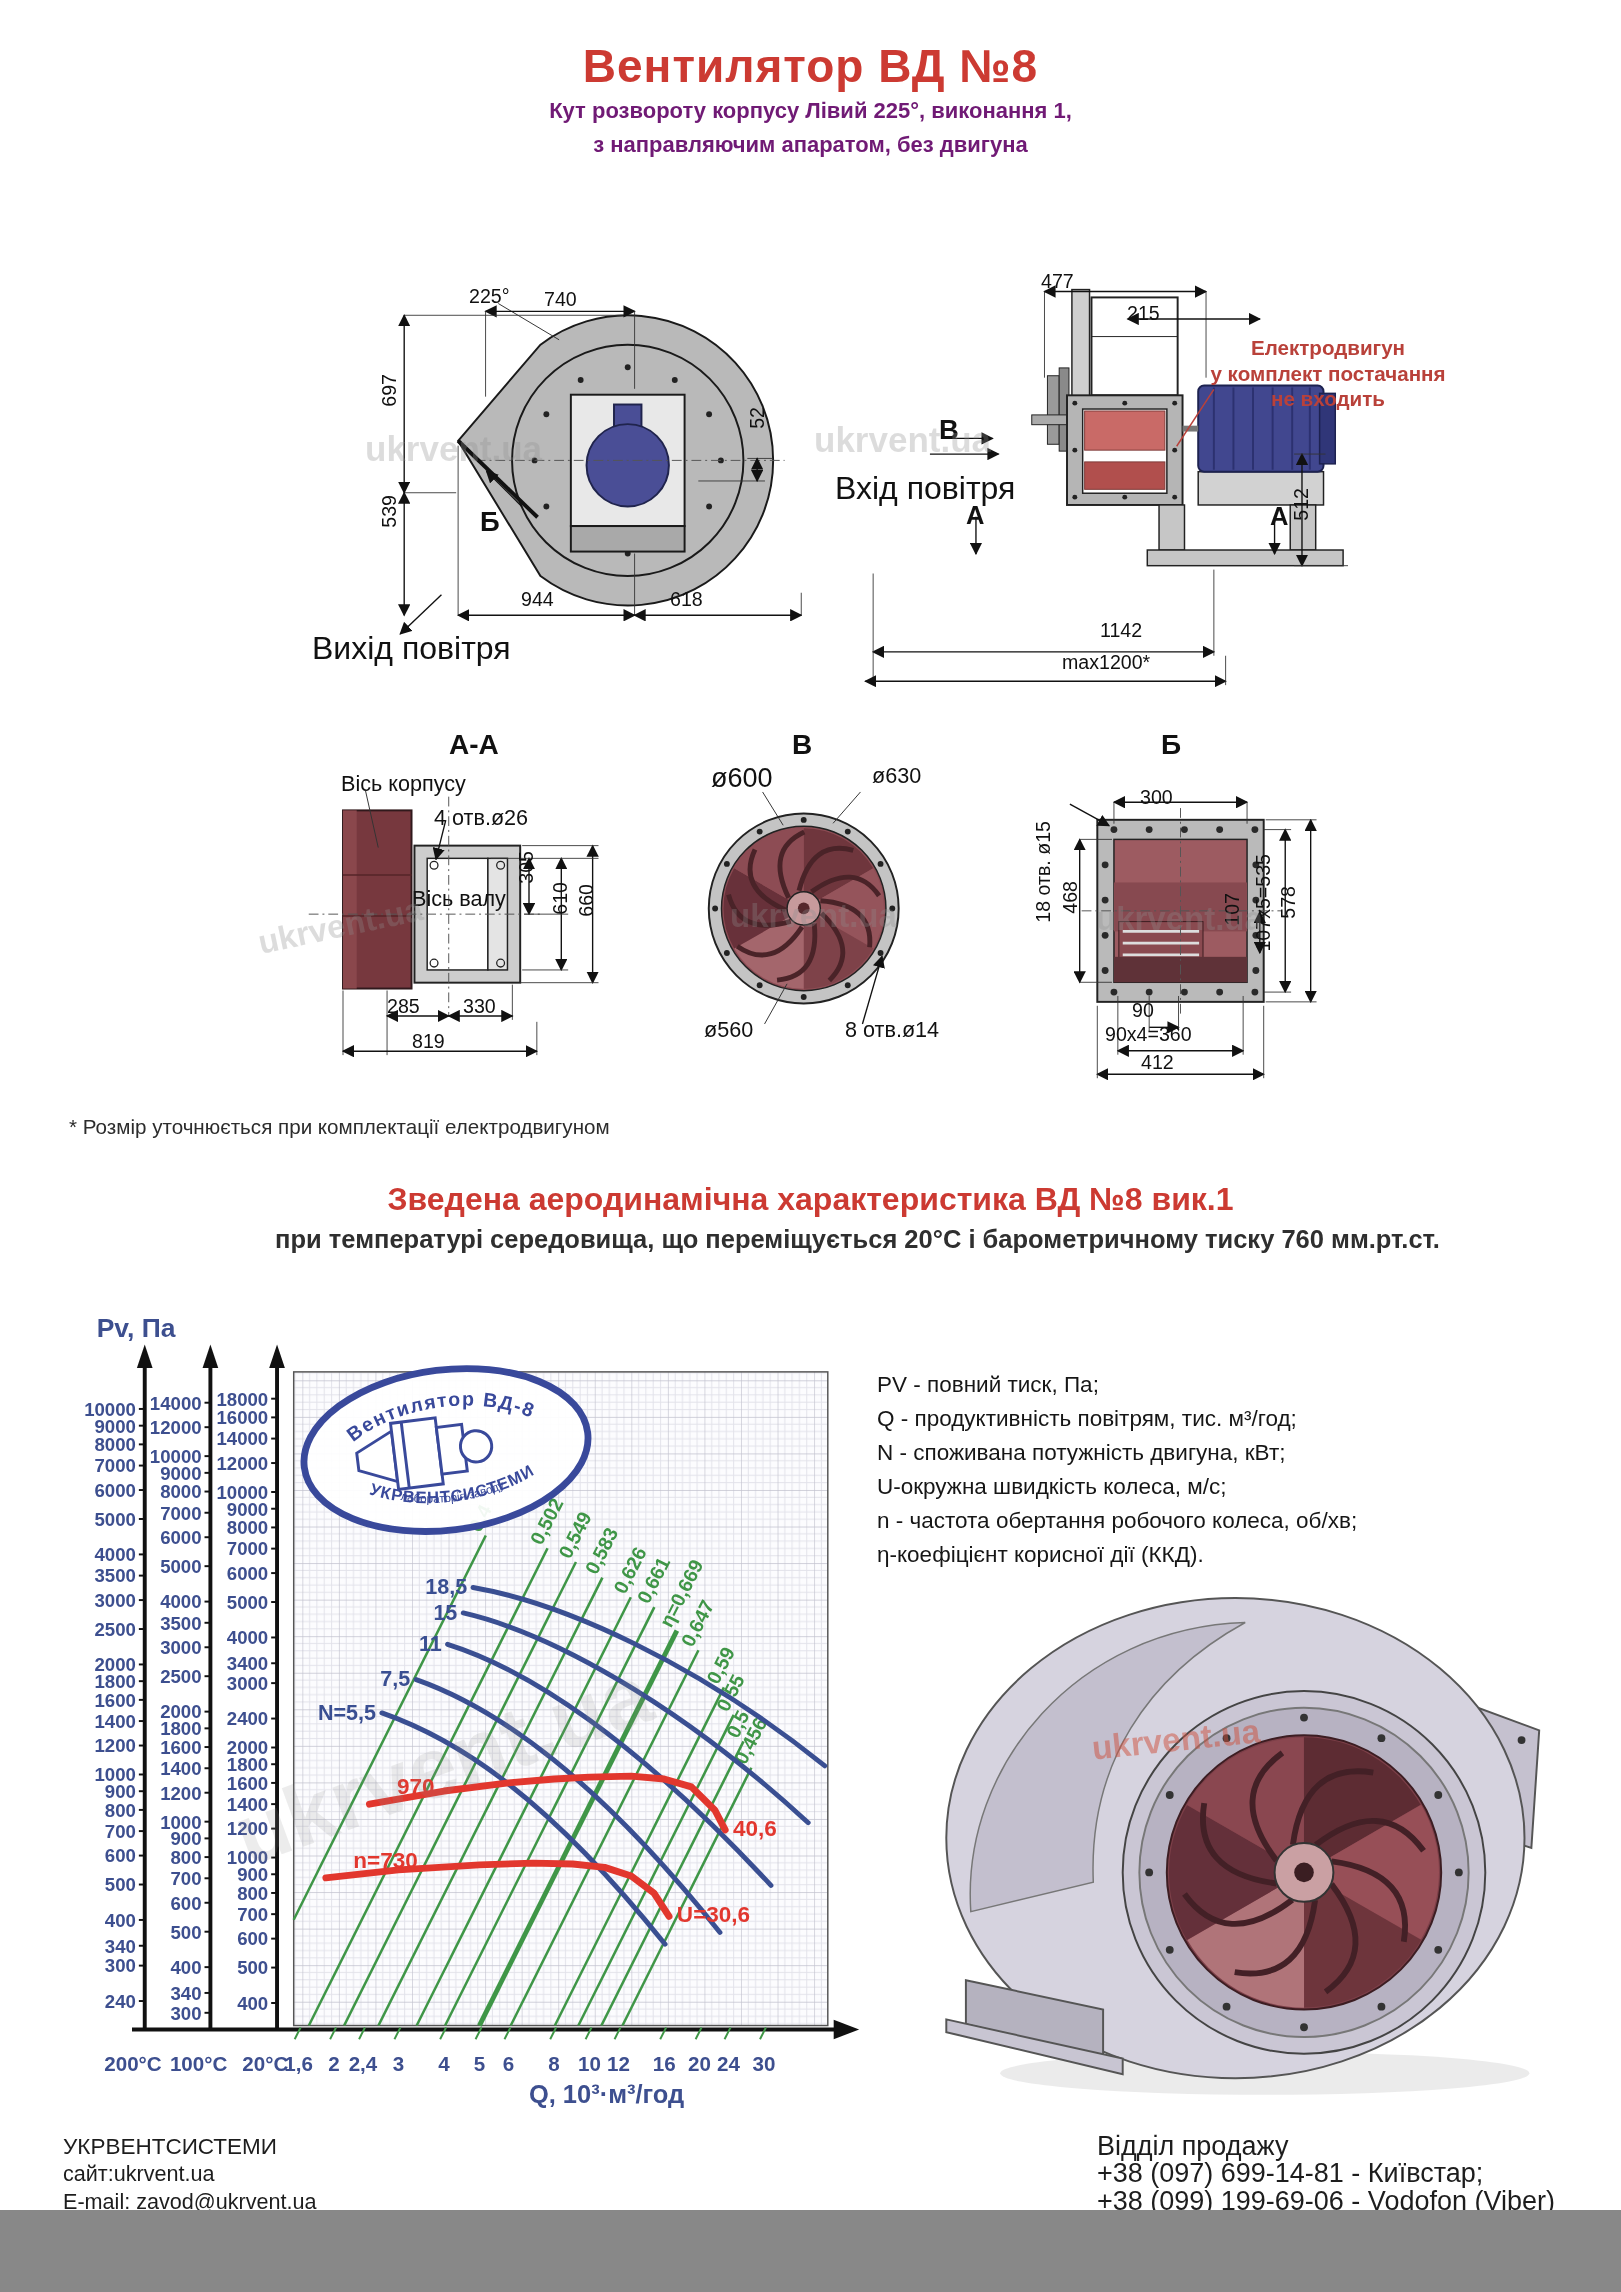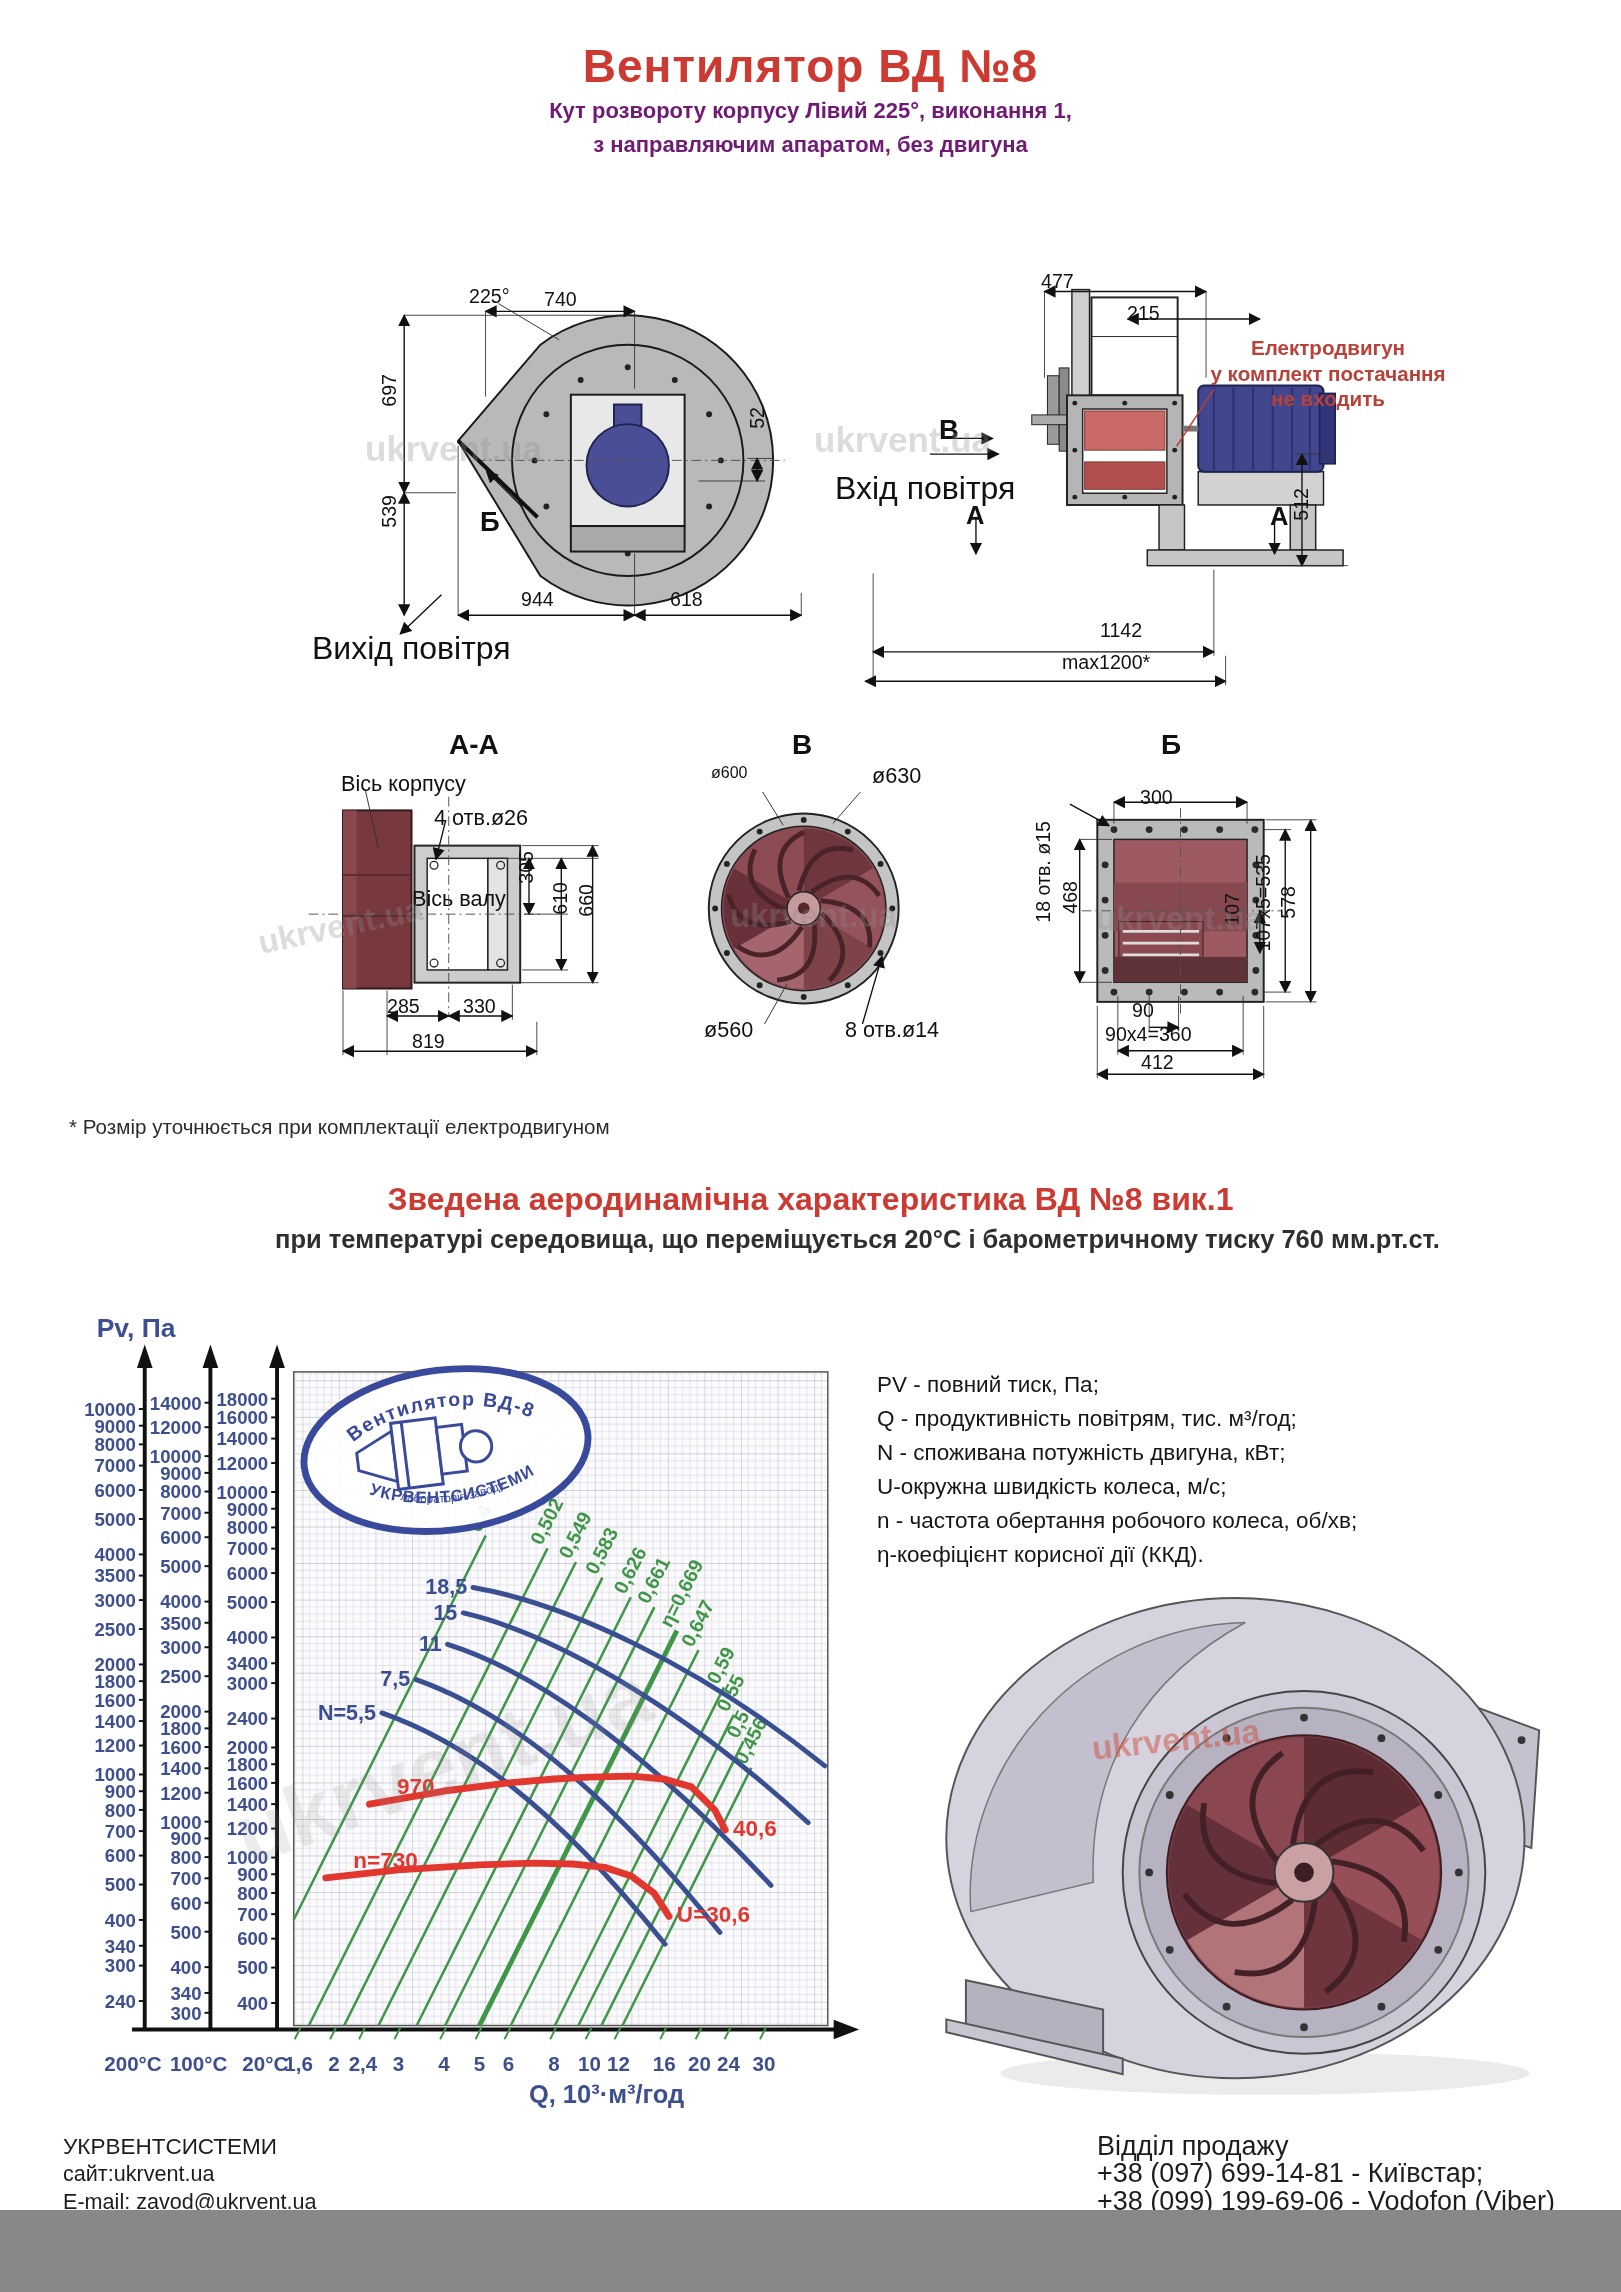--- a/index.html
+++ b/index.html
@@ -256,21 +256,21 @@
       <circle cx="29.5" cy="167" r="3"></circle>
         <circle cx="41.5" cy="121.5" r="3"></circle>
         <circle cx="75" cy="88.5" r="3"></circle>
     </g>
     <line x1="78" y1="48" x2="99" y2="82" stroke="#333" stroke-width="1"></line>
     <line x1="178" y1="48" x2="150" y2="80" stroke="#333" stroke-width="1"></line>
     <line x1="80" y1="285" x2="103" y2="244" stroke="#333" stroke-width="1"></line>
     <line x1="180" y1="285" x2="200" y2="216" class="dimline" marker-end="url(#ar)"></line>
   </svg>
   <span class="dim sect-title" style="left:792px;top:731px">В</span>
-  <span class="dim" style="left:711px;top:765px;font-size:16px">ø600</span>
+  <span class="dim" style="left:711px;top:765px;font-size:27px">ø600</span>
   <span class="dim" style="left:872px;top:765px;font-size:21.6px">ø630</span>
   <span class="dim" style="left:704px;top:1019px;font-size:21.6px">ø560</span>
   <span class="dim" style="left:845px;top:1019px;font-size:21.6px">8 отв.ø14</span>
 
   <svg class="abs" style="left:1019px;top:765px" width="323" height="323" viewBox="0 0 330 330">
     <rect x="80" y="56" width="170" height="186" fill="#bababa" stroke="#222" stroke-width="2"></rect>
     <rect x="97" y="76" width="136" height="146" fill="#9d5b61" stroke="#222" stroke-width="1.5"></rect>
     <rect x="97" y="120" width="136" height="50" fill="#874950"></rect>
     <rect x="102" y="160" width="86" height="48" fill="#8a4a50" stroke="#3c1d21" stroke-width="1"></rect>
     <g stroke="#ddd" stroke-width="3">

